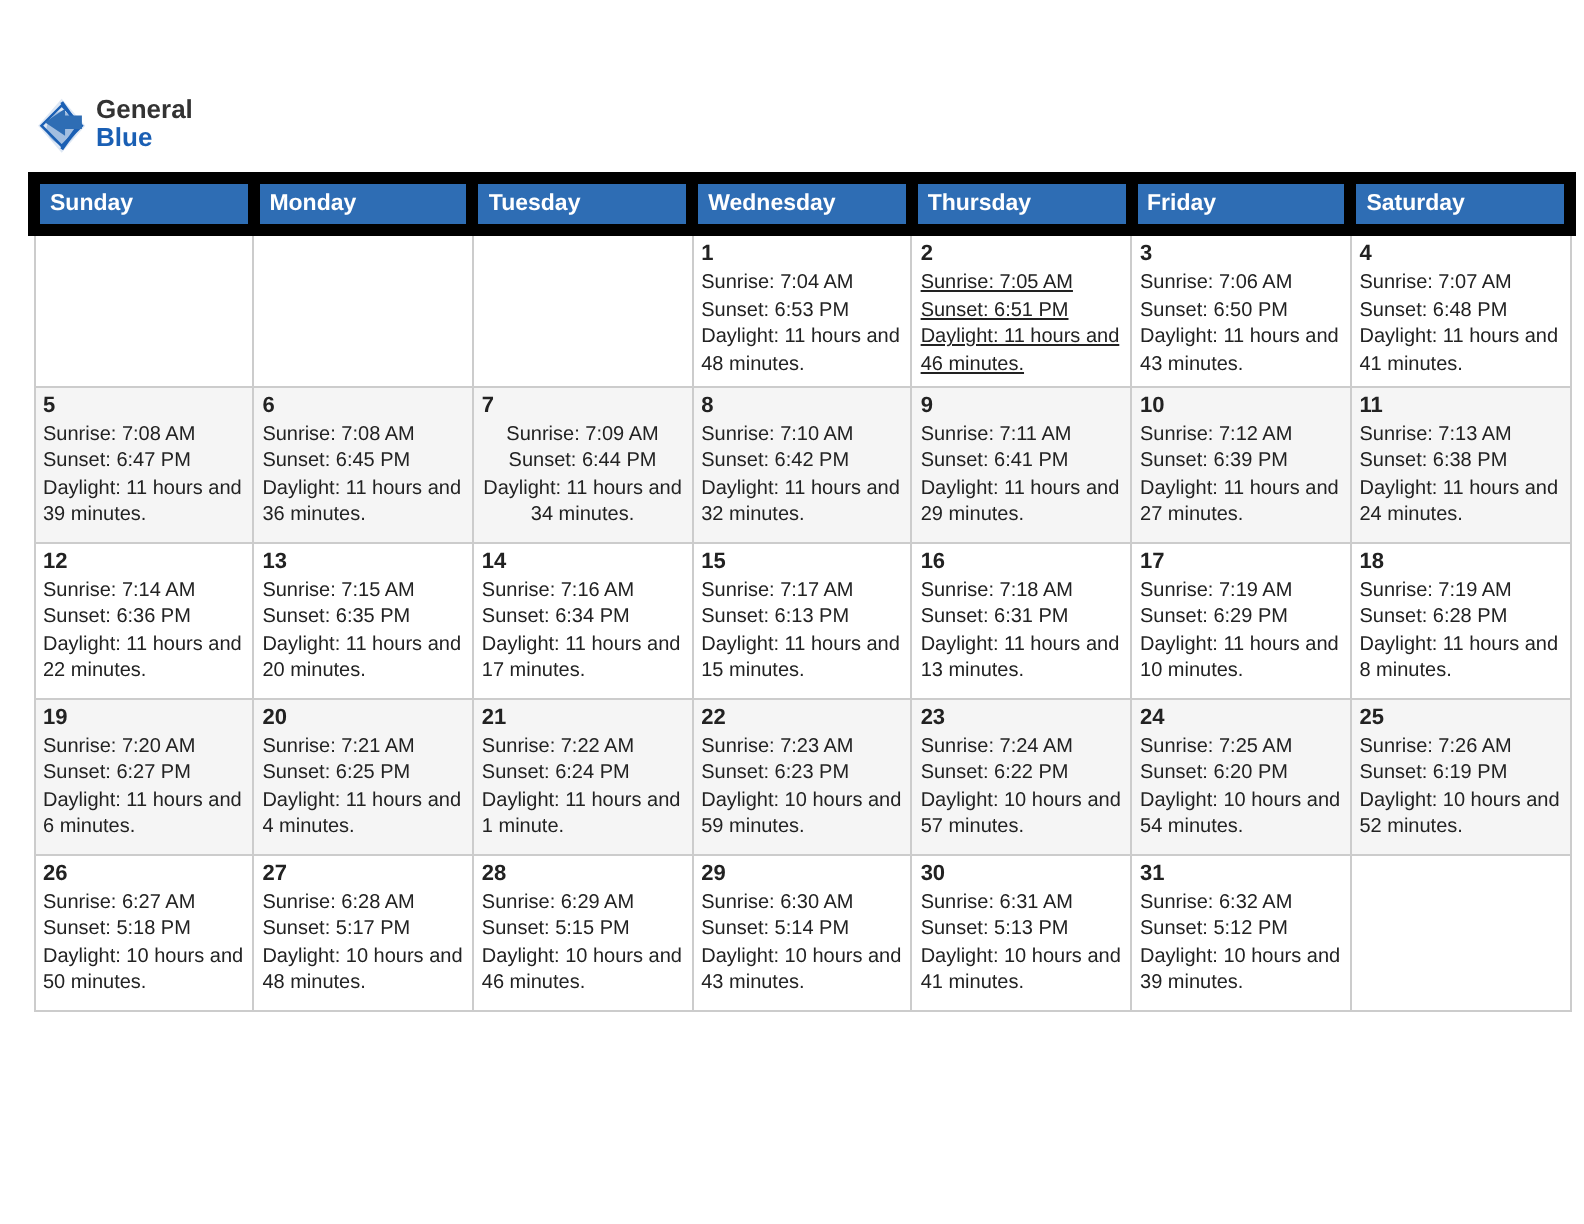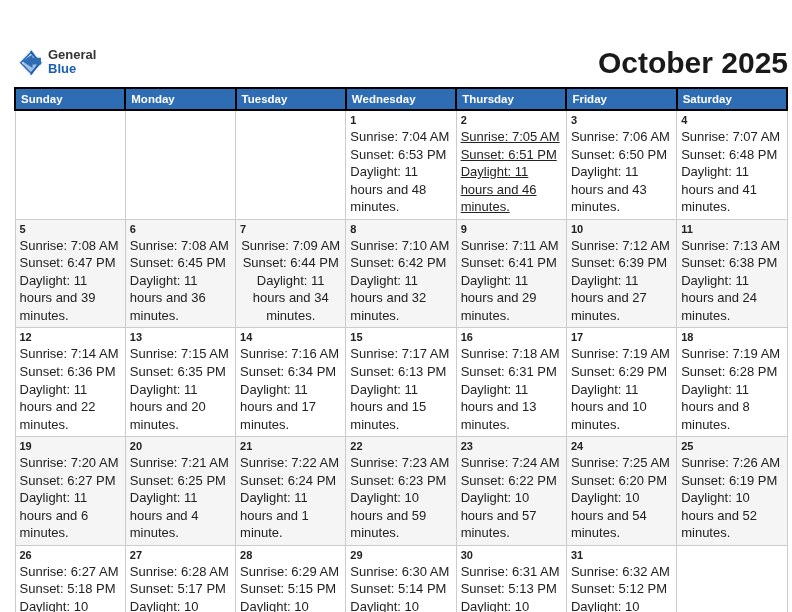--- a/index.html
+++ b/index.html
@@ -60,42 +60,42 @@
       border-collapse: collapse;
       table-layout: fixed;
     }
     .calendar th {
       background: #2e6db4;
       color: #fff;
       font-size: 11.5px;
       font-weight: bold;
       padding: 4px 5px;
       text-align: left;
-      border: 2px solid #000000;
+      border: 6px solid #000000;
     }
     .calendar td {
       border: 1px solid #ccc;
       vertical-align: top;
       padding: 3px 4px;
       font-size: 9.2px;
       color: #222;
       height: 78px;
       background: #fff;
     }
     .calendar tr:nth-child(even) td {
       background: #f5f5f5;
     }
     .day-num {
       font-size: 11px;
       font-weight: bold;
       margin-bottom: 2px;
       display: block;
     }
     .cell-info {
-      font-size: 13px;
+      font-size: 10px;
       line-height: 1.35;
       color: #222;
     }
     .empty-cell {
       background: #fff;
     }
   </style>
 </head>
 <body>
 
@@ -109,21 +109,20 @@
         <path d="M20,6 L30,20 L20,34" fill="none" stroke="#1a5fb4" stroke-width="2"></path>
 
         <path d="M10,18 L22,10 L22,14 L32,14 L32,22 L22,22 L22,26 Z" fill="#2e6db4"></path>
       </svg>
       <div class="logo-text">
         <span class="general">General</span>
         <span class="blue">Blue</span>
       </div>
     </div>
     <div class="title-block">
-      <div class="month-title">October 2025</div>
     </div>
   </div>
 
   <table class="calendar">
     <thead>
       <tr>
         <th>Sunday</th>
         <th>Monday</th>
         <th>Tuesday</th>
         <th>Wednesday</th>

